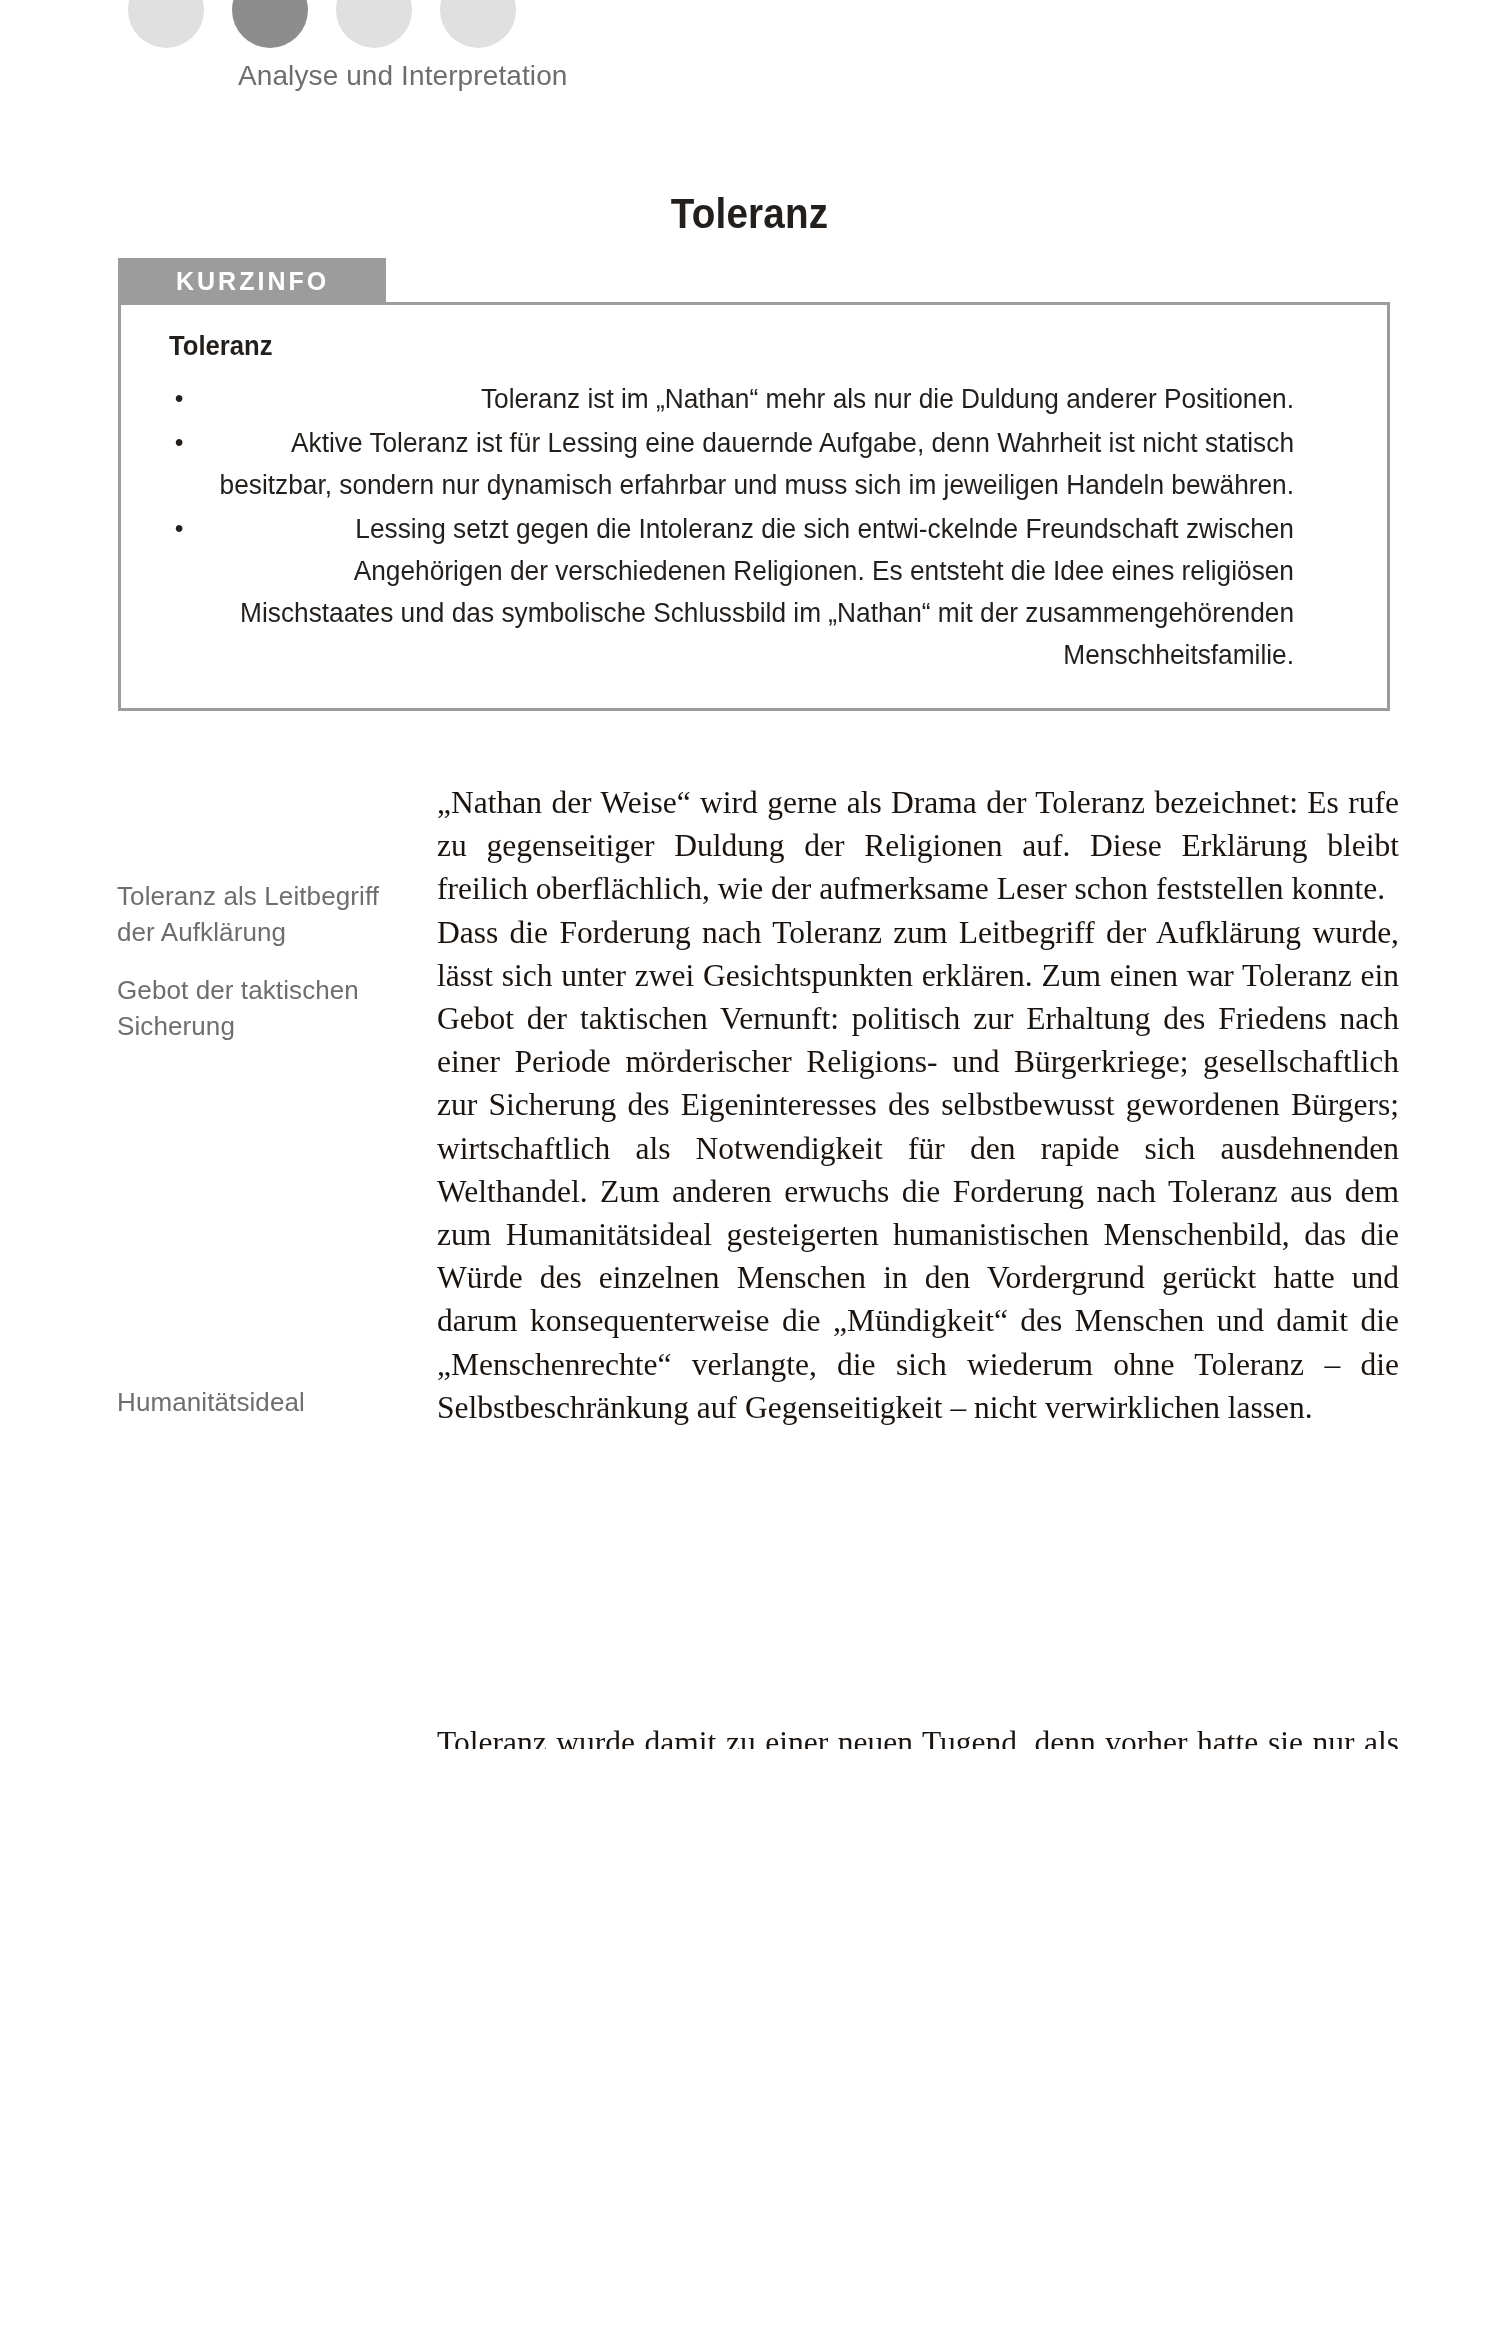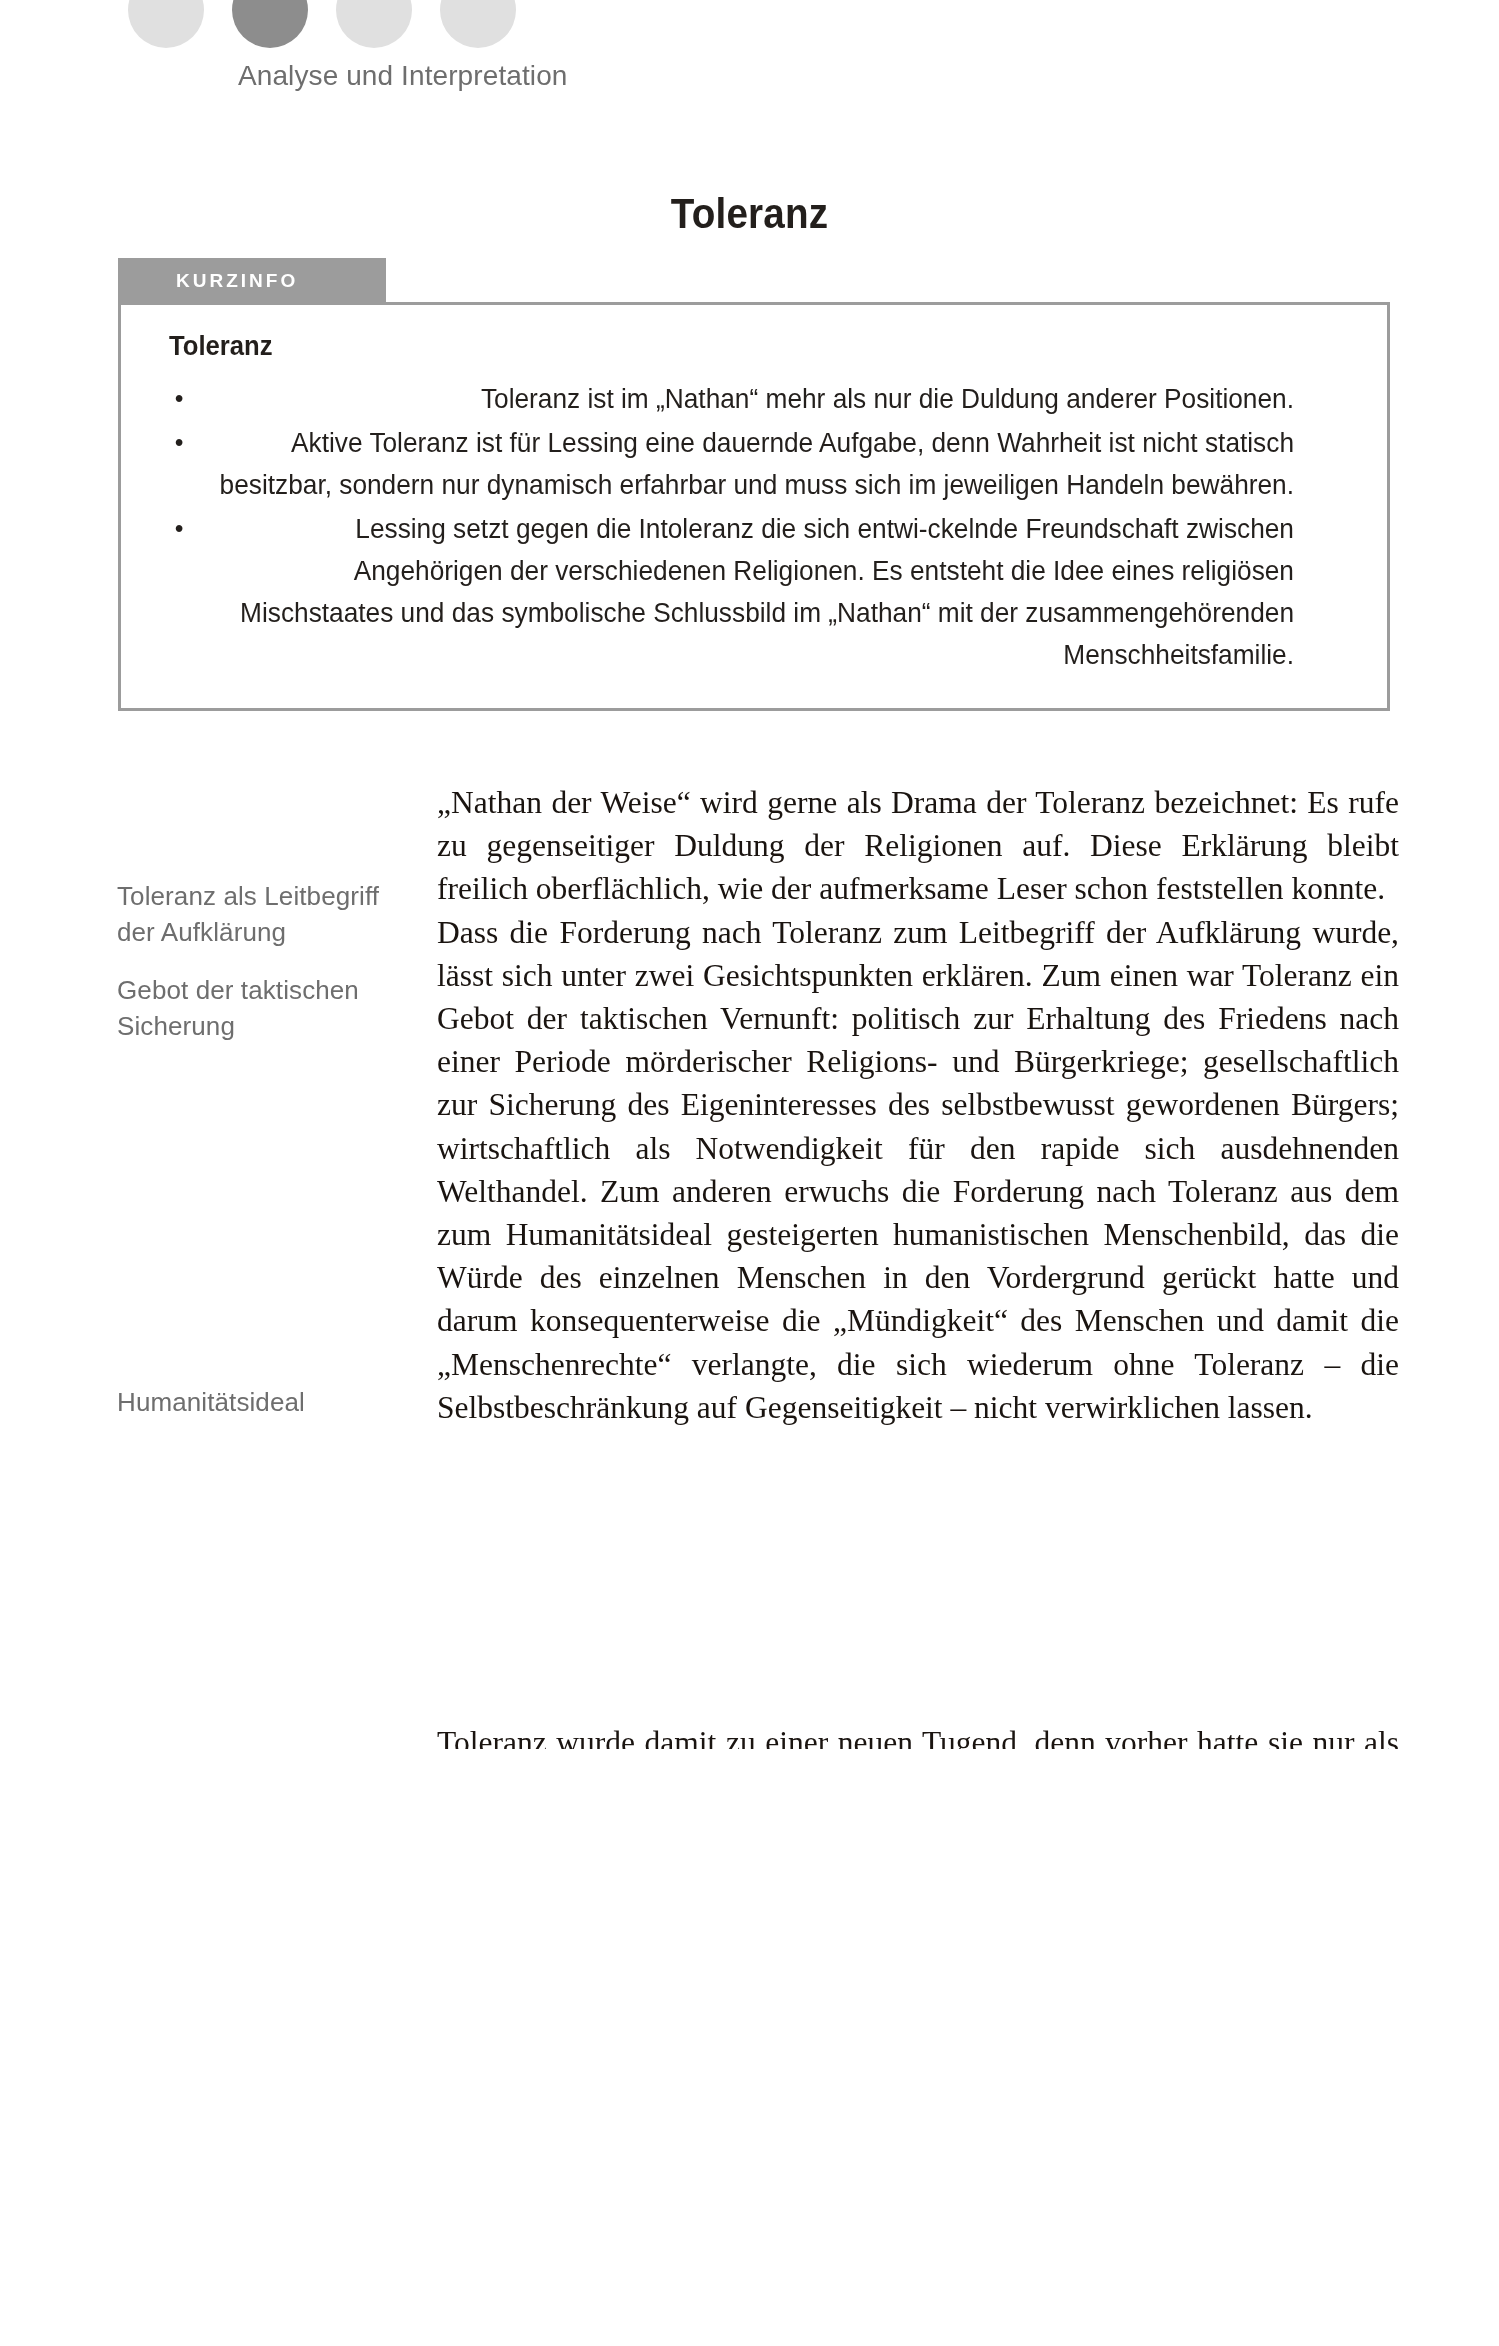--- a/index.html
+++ b/index.html
@@ -67,21 +67,21 @@
 
   
   .kurzinfo-tab {
     position: absolute;
     top: 258px;
     left: 118px;
     width: 268px;
     height: 46px;
     background: #9c9c9c;
     color: #ffffff;
-    font-size: 19px;
+    font-size: 25px;
     font-weight: bold;
     letter-spacing: 3px;
     display: flex;
     align-items: center;
     padding-left: 58px;
     box-sizing: border-box;
     font-family: "Liberation Sans", sans-serif;
     z-index: 3;
   }
   .kurzinfo-box {

